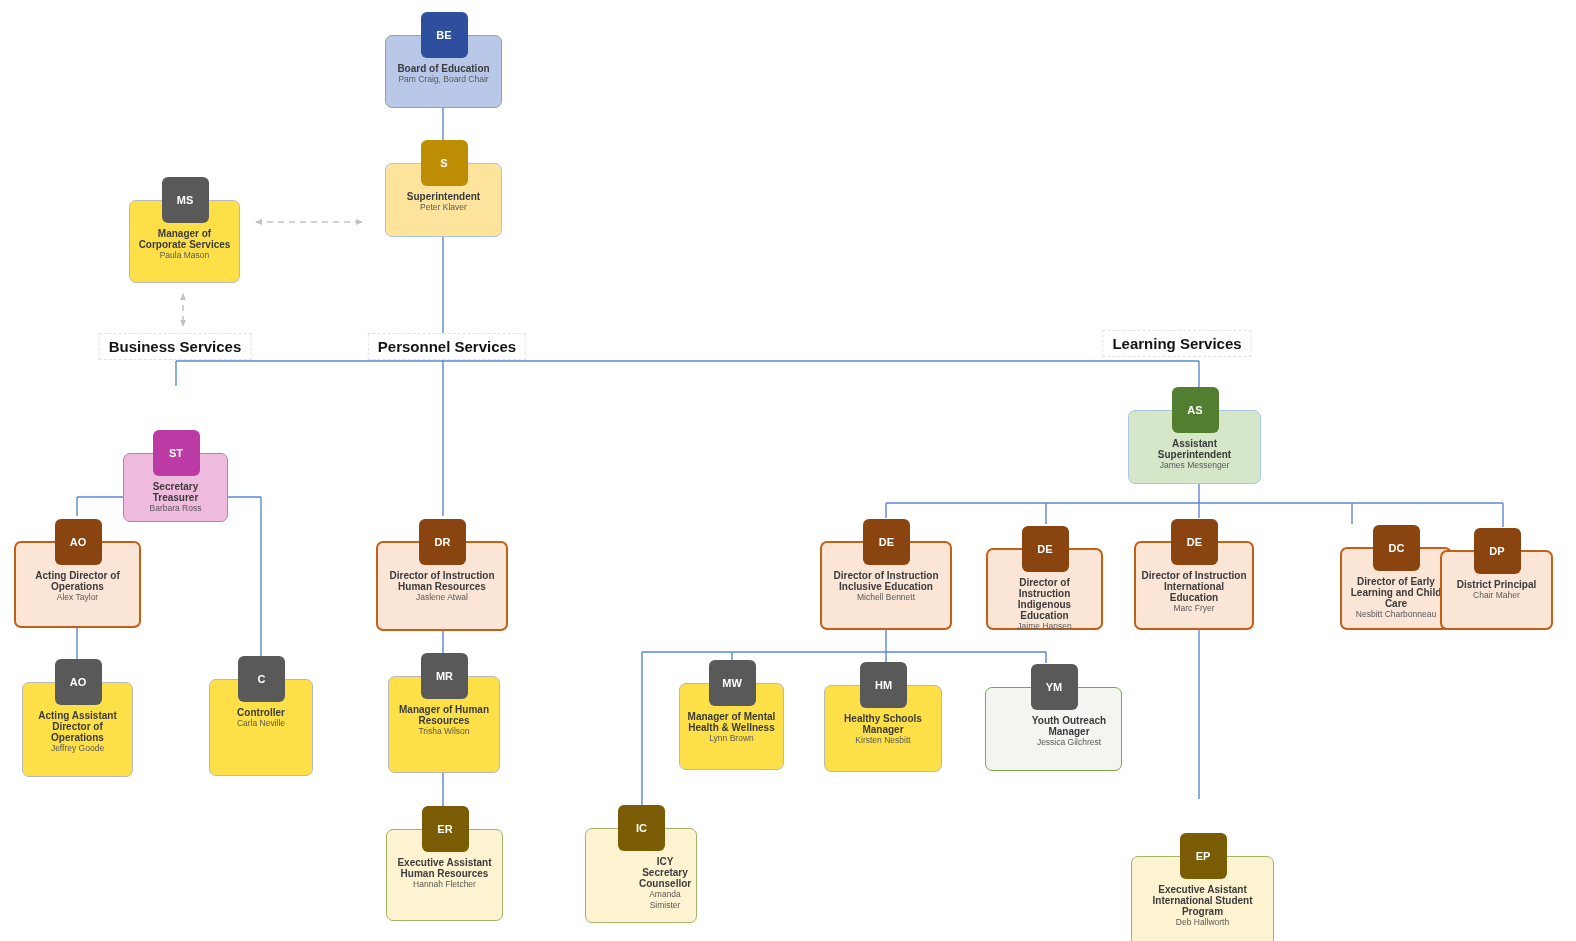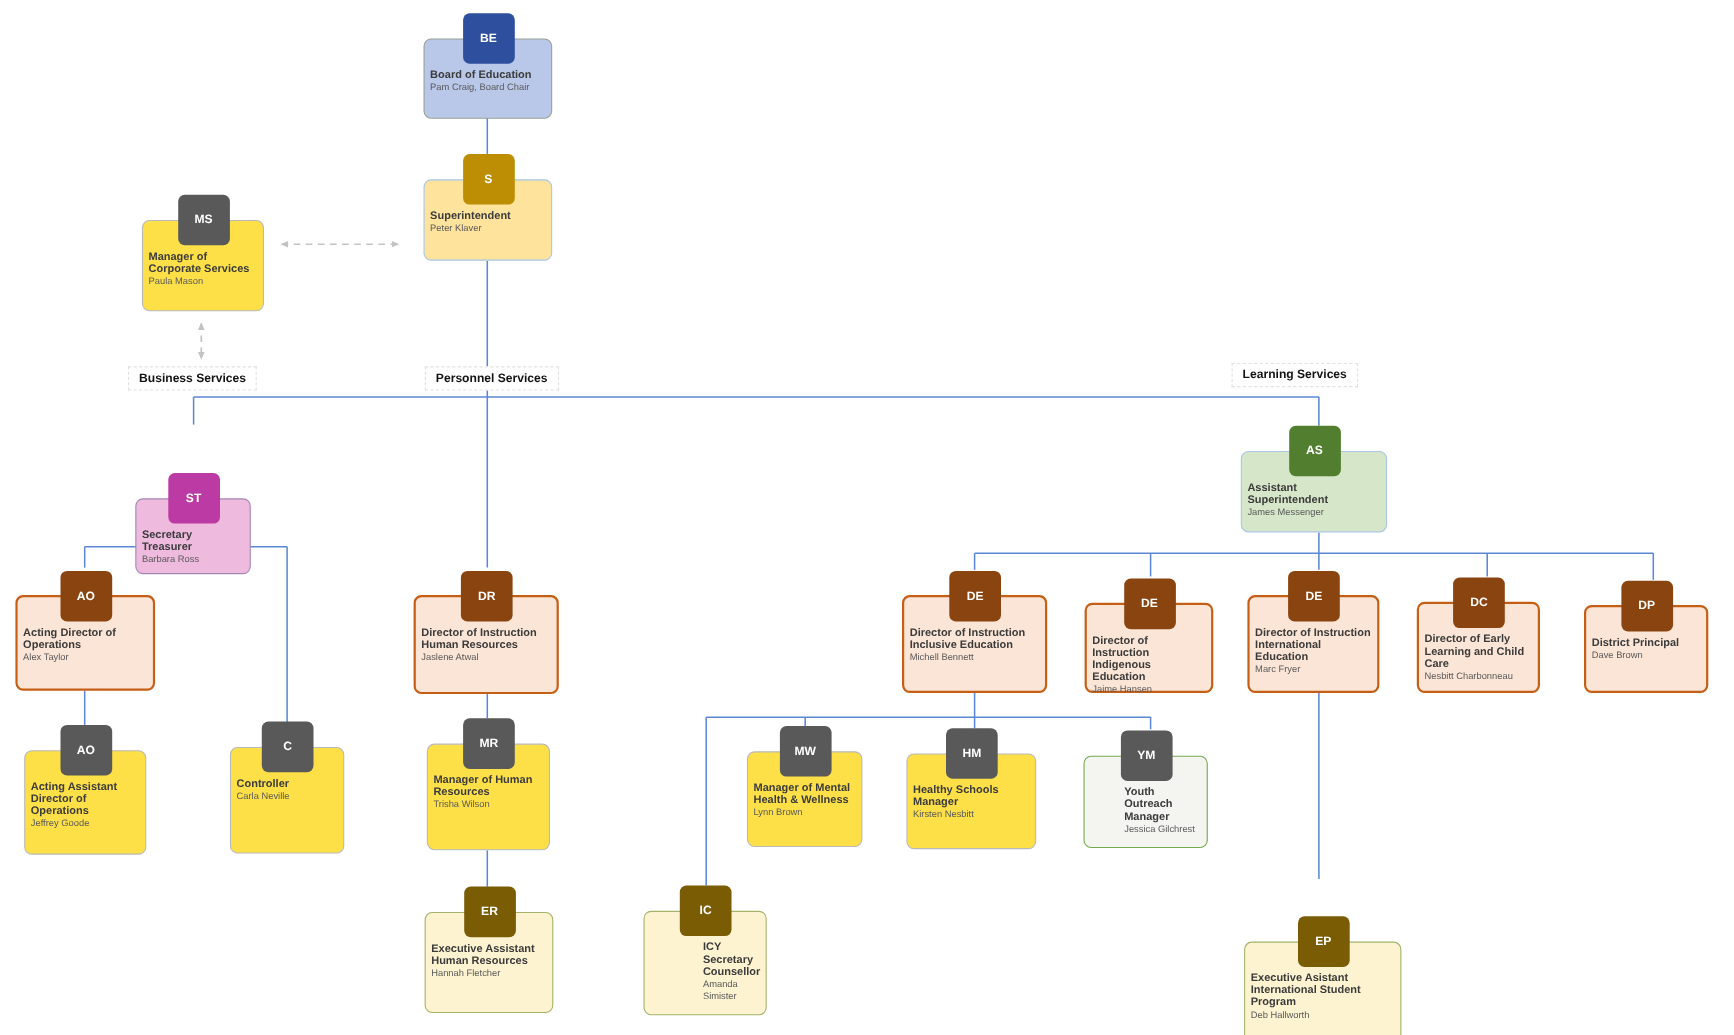--- a/index.html
+++ b/index.html
@@ -1,21 +1,21 @@
 <!DOCTYPE html>
 <html><head>
 <meta charset="utf-8">
 <style>
   html,body{margin:0;padding:0;background:#ffffff;}
   .canvas{position:relative;width:1576px;height:941px;background:#ffffff;
           font-family:"Liberation Sans",sans-serif;overflow:hidden;}
   svg.connectors{position:absolute;left:0;top:0;}
 
   .node{position:absolute;border-radius:7px;border:1.5px solid transparent;
-        box-sizing:border-box;}
+        box-sizing:border-box;text-align:center;}
   .badge{position:absolute;top:-24px;left:50%;width:47px;height:46px;margin-left:-23px;
          border-radius:6px;color:#ffffff;font-weight:bold;font-size:11px;
          display:flex;align-items:center;justify-content:center;}
   .ntext{padding:27px 5px 4px;}
   .title{font-weight:bold;font-size:10px;line-height:11px;color:#3b3b3b;}
   .pname{font-size:8.5px;line-height:11px;color:#595959;}
 
   
   .p-blue  {background:#b9c7e8;border-color:#97a295;}
   .p-yellow{background:#fde39c;border-color:#a8c6e8;}
@@ -29,44 +29,44 @@
   
   .b-navy   {background:#2d4f9e;}
   .b-gold   {background:#bd8e04;}
   .b-gray   {background:#595959;}
   .b-magenta{background:#bb3aa4;}
   .b-brown  {background:#8a4410;}
   .b-olive  {background:#7a5c04;}
   .b-green  {background:#527f2f;}
 
   .branch-label{position:absolute;transform:translateX(-50%);background:#ffffff;
-        border:1px dashed #e2e2e2;font-weight:bold;font-size:11px;color:#141414;
+        border:1px dashed #e2e2e2;font-weight:bold;font-size:15px;color:#141414;
         padding:4px 9px;white-space:nowrap;}
 
   
   #n-board{left:385px;top:35px;width:117px;height:73px;}
   #n-superintendent{left:385px;top:163px;width:117px;height:74px;}
   #n-corporate{left:129px;top:200px;width:111px;height:83px;}
   #n-st{left:123px;top:409px;width:105px;height:69px;}
   #n-ao{left:14px;top:541px;width:127px;height:87px;}
   #n-ao2{left:22px;top:682px;width:111px;height:95px;}
   #n-controller{left:209px;top:679px;width:104px;height:97px;}
   #n-dr{left:376px;top:541px;width:132px;height:90px;}
   #n-mr{left:388px;top:676px;width:112px;height:97px;}
   #n-er{left:386px;top:829px;width:117px;height:92px;}
   #n-ic{left:585px;top:828px;width:112px;height:95px;padding-left:48px;}
   #n-as{left:1128px;top:410px;width:133px;height:74px;}
   #n-dei{left:820px;top:541px;width:132px;height:89px;}
   #n-dein{left:986px;top:548px;width:117px;height:82px;}
   #n-deintl{left:1134px;top:541px;width:120px;height:89px;}
-  #n-dc{left:1288px;top:547px;width:112px;height:83px;}
+  #n-dc{left:1340px;top:547px;width:112px;height:83px;}
   #n-dp{left:1440px;top:550px;width:113px;height:80px;}
   #n-mw{left:679px;top:683px;width:105px;height:87px;}
   #n-hm{left:824px;top:685px;width:118px;height:87px;}
-  #n-ym{left:985px;top:687px;width:113px;height:84px;padding-left:31px;}
+  #n-ym{left:985px;top:687px;width:137px;height:84px;padding-left:31px;}
   #n-ep{left:1131px;top:856px;width:143px;height:102px;}
 
   #lbl-business{left:175px;top:333px;}
   #lbl-personnel{left:447px;top:333px;}
   #lbl-learning{left:1177px;top:330px;}
 </style>
 </head>
 <body>
 
 <div class="canvas">
@@ -239,21 +239,21 @@
     <div class="ntext">
         <div class="title">Director of Early Learning and Child Care</div>
     <div class="pname">Nesbitt Charbonneau</div>
       </div>
   </div>
 
   <div class="node p-peach" id="n-dp">
     <div class="badge b-brown">DP</div>
     <div class="ntext">
         <div class="title">District Principal</div>
-    <div class="pname">Dave Brown</div>
+    <div class="pname">Chair Maher</div>
       </div>
   </div>
 
   <div class="node p-gray" id="n-mw">
     <div class="badge b-gray">MW</div>
     <div class="ntext">
         <div class="title">Manager of Mental Health &amp; Wellness</div>
     <div class="pname">Lynn Brown</div>
       </div>
   </div>

